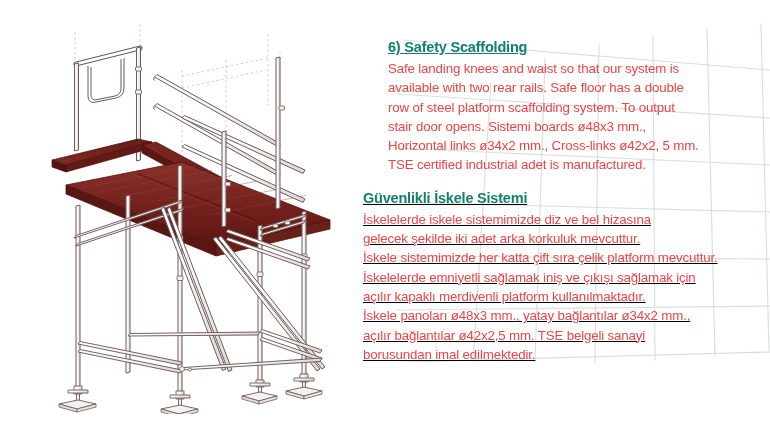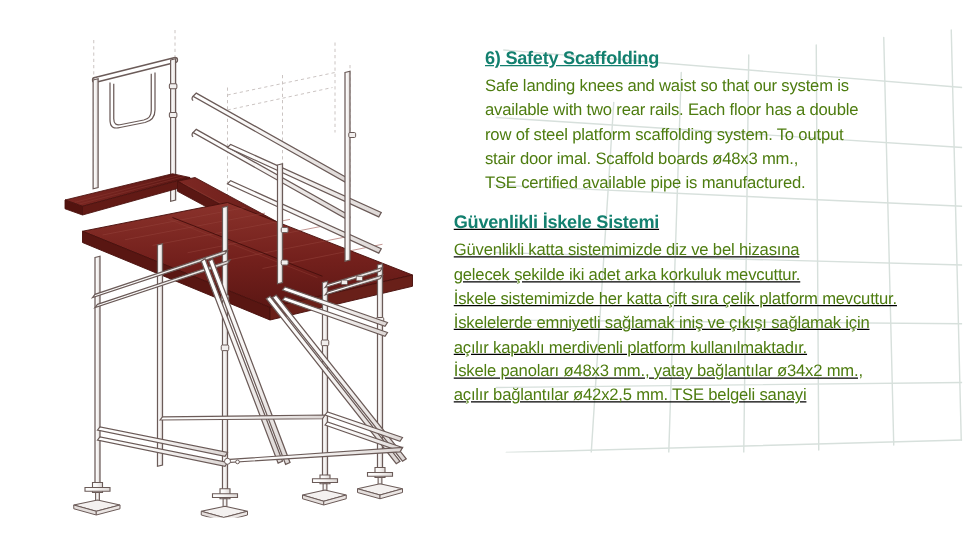--- a/index.html
+++ b/index.html
@@ -64,21 +64,21 @@
   .heading-en {
     text-decoration: underline;
     padding-left: 30px;
   }
   .heading-tr {
     text-decoration: none;
     padding-left: 5px;
   }
 
   .body-text {
-    color: #4d7c0f;
+    color: #ef4444;
     font-size: 13.3px;
     line-height: 19.3px;
     letter-spacing: -0.15px;
     margin: 3px 0 0 0;
   }
   .body-en { padding-left: 30px; }
   .body-tr { padding-left: 5px; }
 
   .body-text .ln {
     display: block;
@@ -324,35 +324,37 @@
     <path d="M 256 377 L 256 380 L 274 385 L 274 382 Z" fill="#e4dedc" stroke="#6b5b58" stroke-width="0.8"></path>
     <path d="M 274 382 L 274 385 L 292 380 L 292 377 Z" fill="#ebe6e4" stroke="#6b5b58" stroke-width="0.8"></path>
   </svg>
 
   <div id="text-column">
 
     <div class="block-en">
       <div class="heading heading-en">6) Safety Scaffolding</div>
       <div class="body-text body-en">
         <span class="ln">Safe landing knees and waist so that our system is</span>
-        <span class="ln">available with two rear rails.  Each floor has a double</span>
+        <span class="ln">available with two rear rails.  Safe floor has a double</span>
         <span class="ln">row of steel platform scaffolding system.  To output</span>
-        <span class="ln">stair door imal.  Scaffold boards ø48x3 mm.,</span>
-        <span class="ln">TSE certified available pipe is manufactured.</span>
+        <span class="ln">stair door opens.  Sistemi boards ø48x3 mm.,</span>
+        <span class="ln">Horizontal links ø34x2 mm., Cross-links ø42x2, 5 mm.</span>
+        <span class="ln">TSE certified industrial adet is manufactured.</span>
       </div>
     </div>
 
     <div class="block-tr">
       <div class="heading heading-tr">Güvenlikli İskele Sistemi</div>
       <div class="body-text body-tr">
-        <span class="ln">Güvenlikli katta sistemimizde diz ve bel hizasına</span>
+        <span class="ln">İskelelerde iskele sistemimizde diz ve bel hizasına</span>
         <span class="ln">gelecek şekilde iki adet arka korkuluk mevcuttur.</span>
         <span class="ln">İskele sistemimizde her katta çift sıra çelik platform mevcuttur.</span>
         <span class="ln">İskelelerde emniyetli sağlamak iniş ve çıkışı sağlamak için</span>
         <span class="ln">açılır kapaklı merdivenli platform kullanılmaktadır.</span>
         <span class="ln">İskele panoları ø48x3 mm., yatay bağlantılar ø34x2 mm.,</span>
         <span class="ln">açılır bağlantılar ø42x2,5 mm. TSE belgeli sanayi</span>
+        <span class="ln">borusundan imal edilmektedir.</span>
       </div>
     </div>
 
   </div>
 
 </div>
 
 </body></html>

